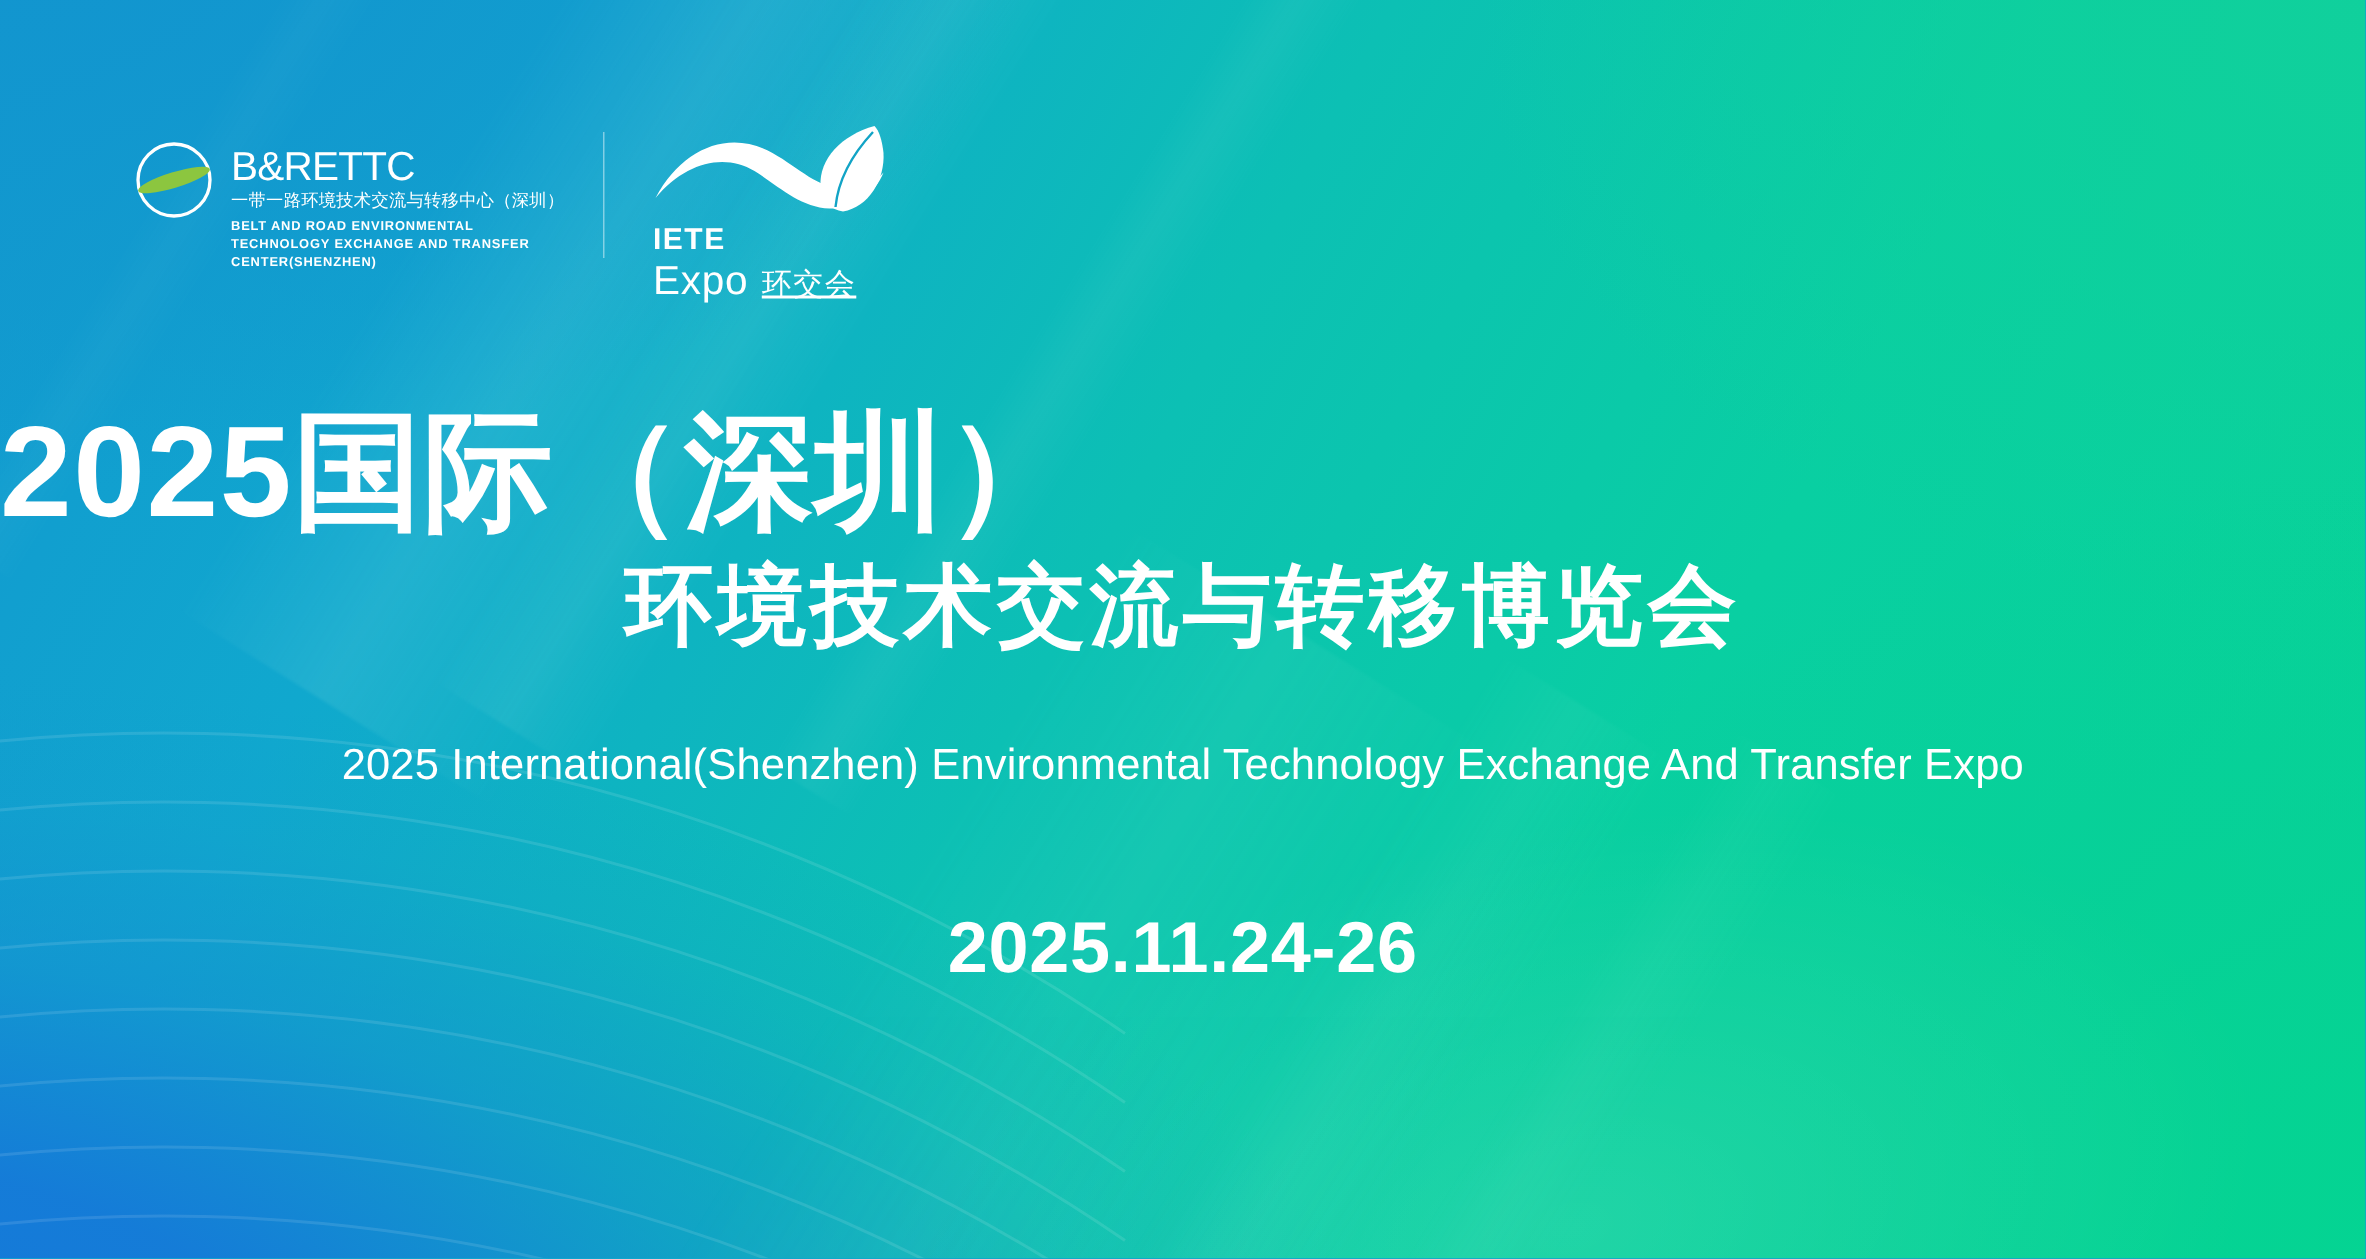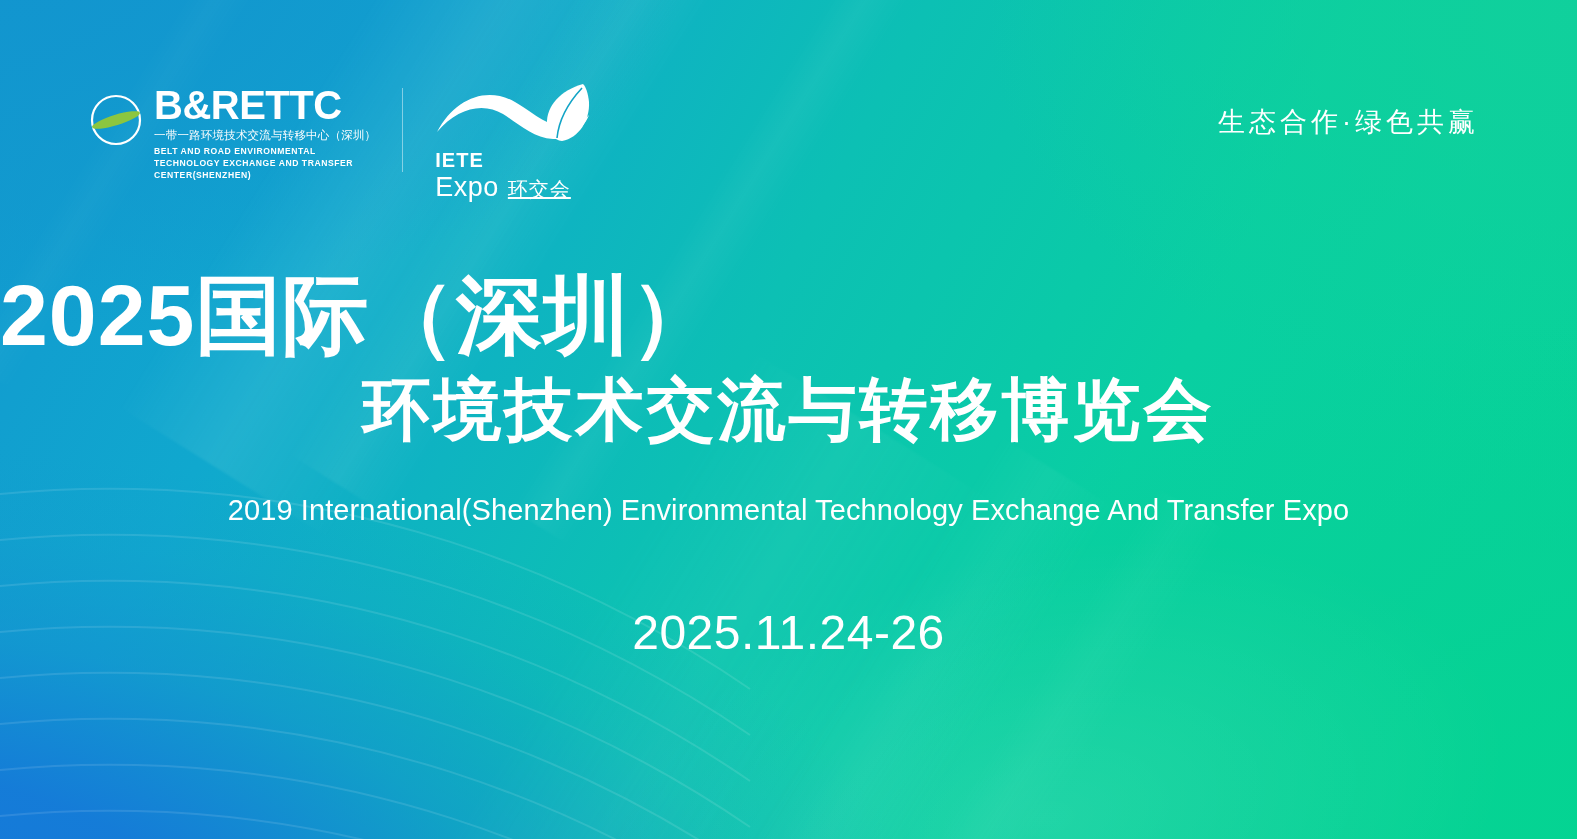--- a/index.html
+++ b/index.html
@@ -82,22 +82,22 @@
   
   .header { position:absolute; left:0; top:0; width:100%; height:200px; }
 
   .logos { position:absolute; left:88px; top:86px; display:flex; align-items:flex-start; gap:0; }
 
   .brettc { display:flex; align-items:flex-start; padding-right:26px; }
   .brettc-mark { width:56px; height:56px; margin-top:6px; flex:0 0 auto; }
   .brettc-mark svg { display:block; width:56px; height:56px; }
   .brettc-text { margin-left:10px; }
   .brettc-word {
-    font-size:40px; font-weight:bold; color:#ffffff;
-    letter-spacing:-0.5px; line-height:0.98; white-space:nowrap;
+    font-size:27px; font-weight:normal; color:#ffffff;
+    letter-spacing:-0.5px; line-height:0.98; white-space:nowrap;margin-top:12px;
   }
   .brettc-cn {
     font-size:11.5px; color:#ffffff; white-space:nowrap;
     margin-top:3px; letter-spacing:0.2px; line-height:1.25;
   }
   .brettc-en {
     font-size:8.6px; font-weight:bold; color:#ffffff; letter-spacing:0.55px;
     line-height:1.42; margin-top:2px; text-transform:uppercase; white-space:nowrap;
   }
 
@@ -132,33 +132,33 @@
 
   .title-line1 {
     position:absolute; left:0; right:0; top:272px;
     text-align:left; color:#ffffff;
     font-size:86px; font-weight:bold; line-height:1;
     letter-spacing:1px; white-space:nowrap;
   }
   .title-line2 {
     position:absolute; left:0; right:0; top:375px;
     text-align:center; color:#ffffff;
-    font-size:68px; font-weight:bold; line-height:1;
+    font-size:59px; font-weight:bold; line-height:1;
     letter-spacing:3px; white-space:nowrap;
   }
   .subtitle-en {
     position:absolute; left:0; right:0; top:493px;
     text-align:center; color:#ffffff;
     font-size:29px; font-weight:400; line-height:1.2;
     letter-spacing:0.1px; white-space:nowrap;
   }
   .event-date {
     position:absolute; left:0; right:0; top:609px;
     text-align:center; color:#ffffff;
-    font-size:48px; font-weight:400; line-height:1;
+    font-size:48px; font-weight:700; line-height:1;
     letter-spacing:0.5px; white-space:nowrap;
   }
   .event-venue {
     position:absolute; left:0; right:0; top:668px;
     text-align:center; color:#ffffff;
     font-size:46px; font-weight:400; line-height:1.15;
     letter-spacing:1px; white-space:nowrap;
   }
 </style>
 </head>
@@ -237,23 +237,22 @@
         </div>
         <div class="iete-ab">IETE</div>
         <div class="iete-bottom">
           <span class="iete-expo">Expo</span>
           <span class="iete-cn">环交会</span>
         </div>
       </div>
 
     </div>
 
-    <div class="tagline">生态合作·绿色共赢</div>
   </div>
 
   <div class="main">
     <div class="title-line1">2025国际（深圳）</div>
     <div class="title-line2">环境技术交流与转移博览会</div>
-    <div class="subtitle-en">2019 International(Shenzhen) Environmental Technology Exchange And Transfer Expo</div>
+    <div class="subtitle-en">2025 International(Shenzhen) Environmental Technology Exchange And Transfer Expo</div>
     <div class="event-date">2025.11.24-26</div>
   </div>
 
 </div>
 
 </body></html>

